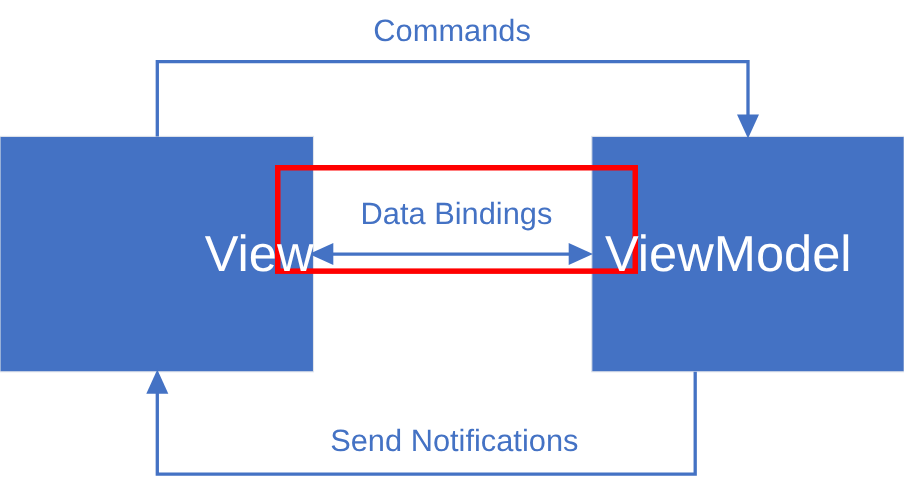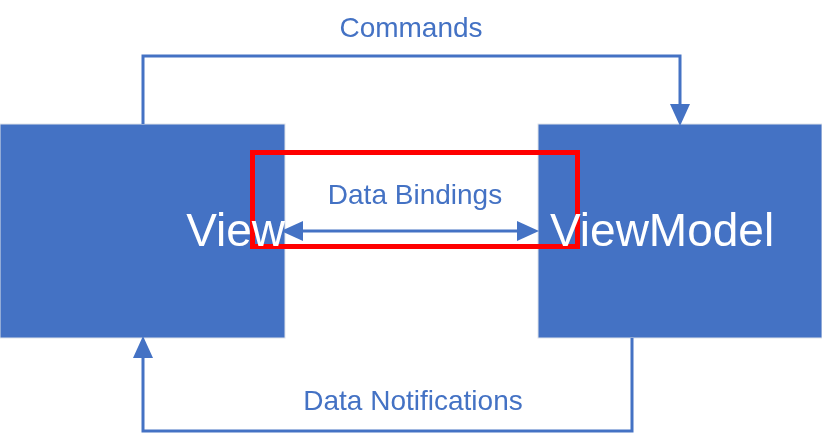--- a/index.html
+++ b/index.html
@@ -105,15 +105,15 @@
   </svg>
 
   <div class="node-box-label" id="label-view" data-bind="diagram.nodes.0.label">View</div>
 
   <div class="node-box-label" id="label-viewmodel" data-bind="diagram.nodes.1.label">ViewModel</div>
 
   <div class="edge-label" id="label-data-bindings" data-bind="diagram.edges.1.label">Data Bindings</div>
 
   <div class="edge-label" id="label-commands" data-bind="diagram.edges.0.label">Commands</div>
 
-  <div class="edge-label" id="label-send-notifications" data-bind="diagram.edges.2.label">Data Notifications</div>
+  <div class="edge-label" id="label-send-notifications" data-bind="diagram.edges.2.label">Send Notifications</div>
 
 </div>
 
 </body></html>

